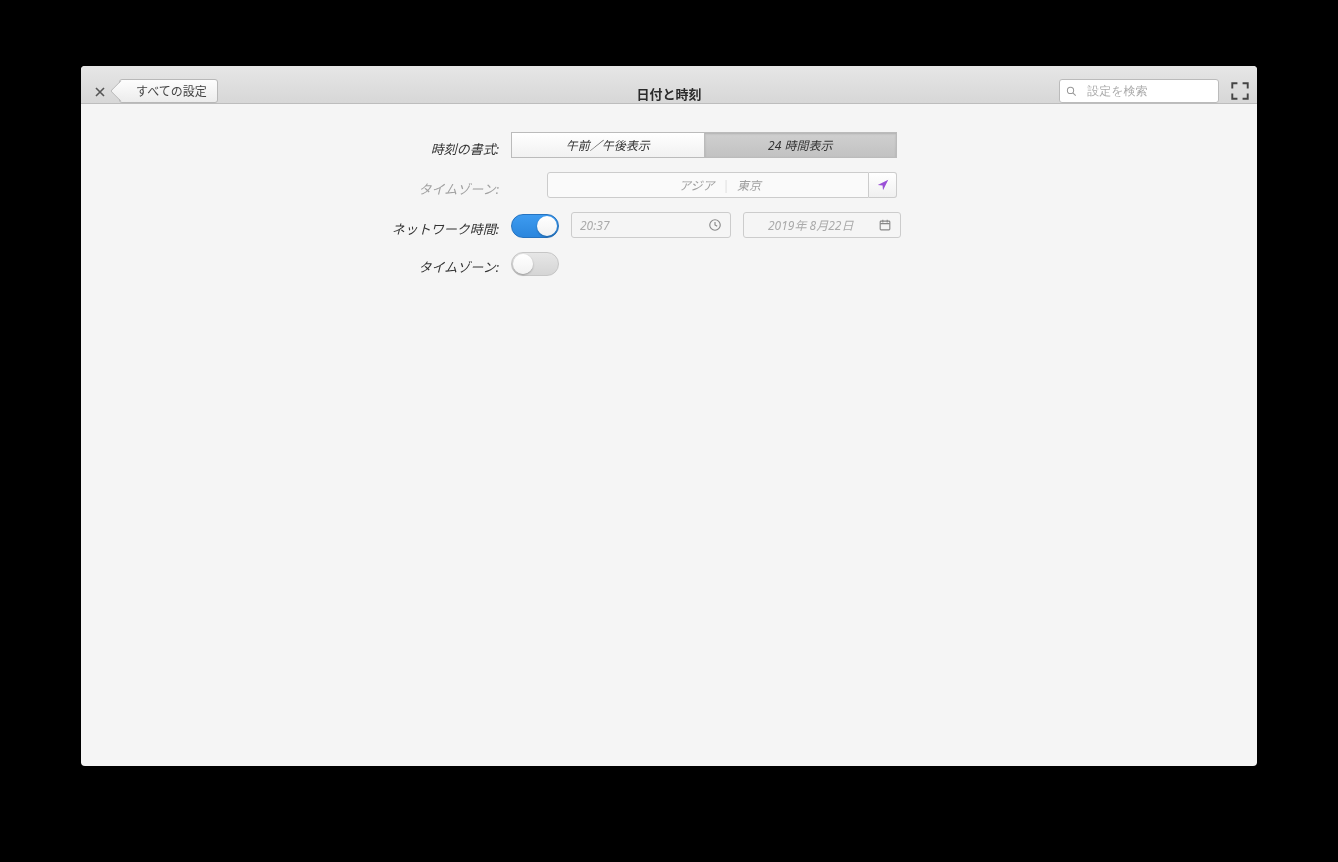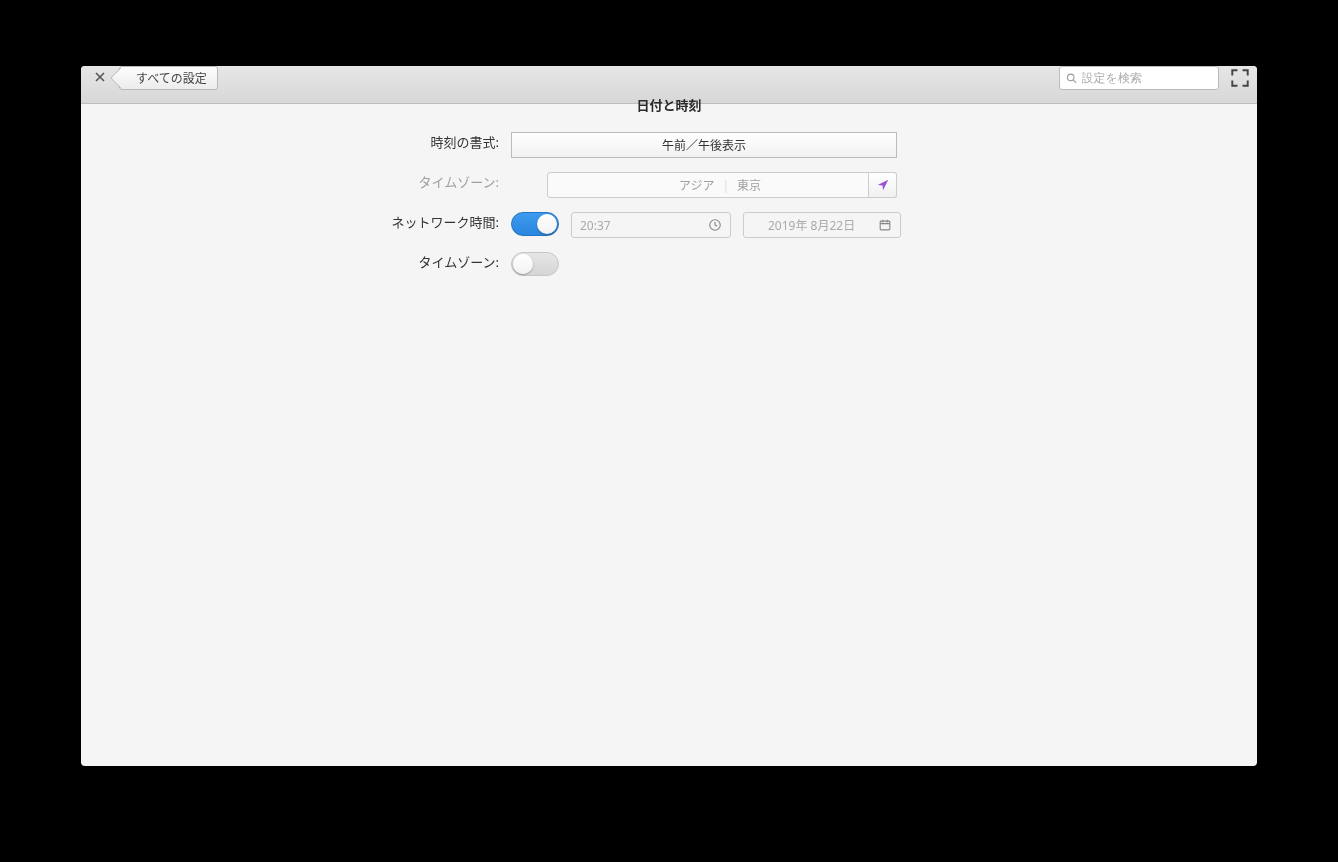--- a/index.html
+++ b/index.html
@@ -23,21 +23,21 @@
       box-shadow: 0 8px 32px rgba(0,0,0,0.5);
       display: flex;
       flex-direction: column;
       overflow: hidden;
     }
     .titlebar {
       height: 38px;
       background: linear-gradient(to bottom, #e6e6e6, #d7d7d7);
       border-bottom: 1px solid #bdbdbd;
       display: flex;
-      align-items: flex-start;
+      align-items: flex-end;
       padding: 0 8px;
       position: relative;
     }
     .close-btn {
       width: 22px; height: 22px;
       display: flex; align-items: center; justify-content: center;
       color: #555; cursor: pointer;
       margin-right: 8px;
     }
     .close-btn svg { width: 10px; height: 10px; }
@@ -75,21 +75,21 @@
     .right-controls {
       margin-left: auto;
       display: flex; align-items: center; gap: 12px;
     }
     .search-box {
       width: 160px; height: 24px;
       background: #fff;
       border: 1px solid #bbb;
       border-radius: 3px;
       display: flex; align-items: center;
-      padding: 0 6px; gap: 4px;
+      padding: 0 6px; gap: 10px;
     }
     .search-box svg { width: 13px; height: 13px; color: #999; }
     .search-box input {
       border: none; outline: none;
       font-size: 12px; width: 100%;
       background: transparent; color: #333;
     }
     .search-box input::placeholder { color: #aaa; }
     .maximize-btn {
       width: 18px; height: 18px;
@@ -99,23 +99,24 @@
     .content {
       flex: 1;
       padding: 28px 40px;
     }
     .form {
       width: 640px;
       margin: 0 auto;
     }
     .row {
       display: flex;
-      align-items: flex-start;
+      align-items: flex-end;
       margin-bottom: 14px;
       gap: 12px;
+      font-style: italic;
     }
     .row-label {
       width: 150px;
       text-align: right;
       font-size: 13px;
       color: #333;
     }
     .row-label.dim { color: #a0a0a0; }
     .seg-control {
       display: flex;
@@ -234,20 +235,21 @@
     </div>
   </div>
 
   <div class="content">
     <div class="form">
 
       <div class="row">
         <div class="row-label">時刻の書式:</div>
         <div class="seg-control">
           <div class="seg">午前／午後表示</div>
+          <div class="seg active">24 時間表示</div>
         </div>
       </div>
 
       <div class="row">
         <div class="row-label dim">タイムゾーン:</div>
         <div class="tz-box">
           <div class="tz-field">
             <span class="tz-region">アジア</span>
             <span class="tz-divider">|</span>
             <span class="tz-city">東京</span>

